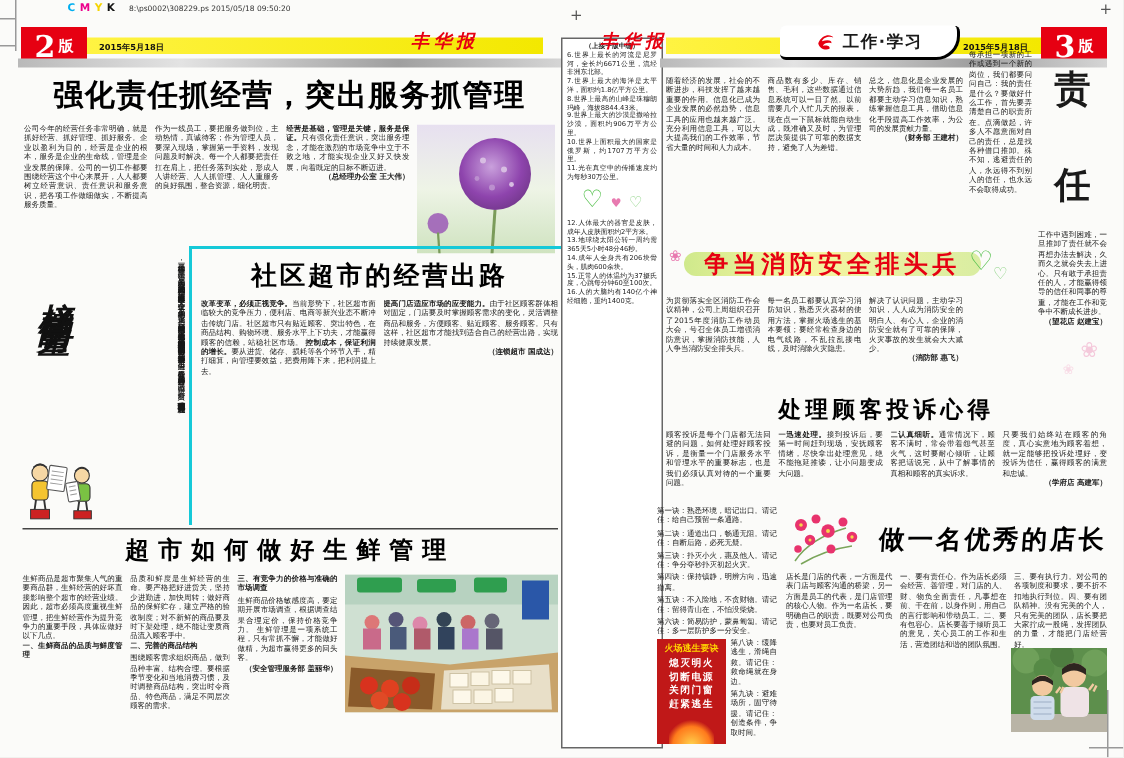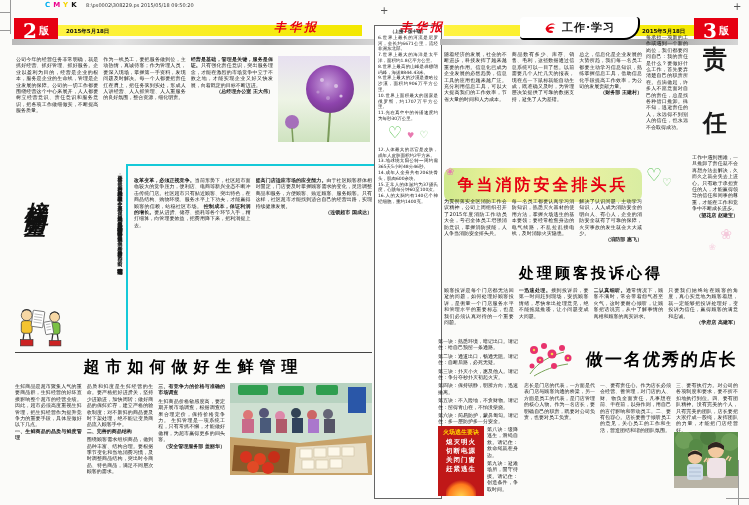--- a/index.html
+++ b/index.html
@@ -96,20 +96,21 @@
     <div class="pgbox" style="left:2px;top:4px;">
       <span class="num">2</span>
       <span class="ban">版</span>
     </div>
     <div class="ybar" style="left:46px;top:11px;width:304px;"></div>
     <div class="dateline" style="left:54px;top:14px;">2015年5月18日</div>
     <div class="masthead" style="left:262px;top:5px;">丰华报</div>
     <div class="silver" style="left:0;top:25px;width:362px;"></div>
 
     <div style="position:absolute;left:4px;top:36px;width:354px;">
+      <div class="hl" style="font-size:20px;letter-spacing:1px;">强化责任抓经营，突出服务抓管理</div>
       <div class="cols tiny" style="margin-top:6px;height:88px;">
         <div class="col">公司今年的经营任务非常明确，就是抓好经营、抓好管理、抓好服务。企业以盈利为目的，经营是企业的根本，服务是企业的生命线，管理是企业发展的保障。公司的一切工作都要围绕经营这个中心来展开，人人都要树立经营意识、责任意识和服务意识，把各项工作做细做实，不断提高服务质量。</div>
         <div class="col">作为一线员工，要把服务做到位，主动热情，真诚待客；作为管理人员，要深入现场，掌握第一手资料，发现问题及时解决。每一个人都要把责任扛在肩上，把任务落到实处，形成人人讲经营、人人抓管理、人人重服务的良好氛围，整合资源，细化明责。</div>
         <div class="col">
           <span class="ld">经营是基础，管理是关键，服务是保证。</span><span>只有强化责任意识，突出服务理念，才能在激烈的市场竞争中立于不败之地，才能实现企业又好又快发展，向着既定的目标不断迈进。</span>
           <p class="attr">（总经理办公室 王大伟）</p>
         </div>
         <svg class="photo" width="92" height="86" viewBox="0 0 92 86" preserveAspectRatio="none">
           <defs>
             <linearGradient id="pg" x1="0" y1="0" x2="0" y2="1">
@@ -158,20 +159,21 @@
         <path d="M39 12 Q44 6 49 12" fill="none" stroke="#333" stroke-width="1.2"></path>
         <rect x="39" y="21" width="11" height="13" rx="3" fill="#7ac143" stroke="#333" stroke-width="0.8"></rect>
         <rect x="33" y="20" width="9" height="14" rx="1" fill="#fff" stroke="#555" stroke-width="0.8" transform="rotate(-10 37 27)"></rect>
         <path d="M35 23 h5 M35 26 h5 M35 29 h5" stroke="#999" stroke-width="0.7" transform="rotate(-10 37 27)"></path>
         <rect x="38" y="41" width="13" height="6" fill="#cc2222" stroke="#333" stroke-width="0.7"></rect>
         <path d="M42 34 L41 41 M47 34 L48 41" stroke="#333" stroke-width="1.4"></path>
       </svg>
     </div>
 
     <div style="position:absolute;left:122px;top:158px;width:238px;height:176px;">
+      <div class="hl" style="font-size:17px;letter-spacing:2px;">社区超市的经营出路</div>
       <div class="cols tiny" style="margin-top:5px;height:142px;">
         <div class="col">
           <span class="ld">改革变革，必须正视竞争。</span><span>当前形势下，社区超市面临较大的竞争压力，便利店、电商等新兴业态不断冲击传统门店。社区超市只有贴近顾客、突出特色，在商品结构、购物环境、服务水平上下功夫，才能赢得顾客的信赖，站稳社区市场。</span>
           <span class="ld">控制成本，保证利润的增长。</span><span>要从进货、储存、损耗等各个环节入手，精打细算，向管理要效益，把费用降下来，把利润提上去。</span>
         </div>
         <div class="col">
           <span class="ld">提高门店适应市场的应变能力。</span><span>由于社区顾客群体相对固定，门店要及时掌握顾客需求的变化，灵活调整商品和服务，方便顾客、贴近顾客、服务顾客。只有这样，社区超市才能找到适合自己的经营出路，实现持续健康发展。</span>
           <p class="attr">（连锁超市 国成达）</p>
         </div>
       </div>
@@ -295,21 +297,21 @@
           <div class="tiny" style="flex:1;overflow:hidden;margin-top:6px;">
             <span>工作中遇到困难，一旦推卸了责任就不会再想办法去解决，久而久之就会失去上进心。只有敢于承担责任的人，才能赢得领导的信任和同事的尊重，才能在工作和竞争中不断成长进步。</span>
             <p class="attr">（望花店 赵建宝）</p>
           </div>
         </div>
       </div>
       <span class="heart" style="right:6px;bottom:18px;color:#f0a8c8;font-size:14px;opacity:.6;">❀</span>
       <span class="heart" style="right:22px;bottom:8px;color:#f6c6da;font-size:9px;opacity:.6;">❀</span>
     </div>
 
-    <div class="banner" style="left:70px;top:154px;width:198px;height:34px;">
+    <div class="banner" style="left:82px;top:154px;width:198px;height:16px;">
       <span class="bt">争当消防安全排头兵</span>
     </div>
     <span class="heart" style="left:72px;top:152px;color:#e87ab0;font-size:10px;">❀</span>
     <span class="heart" style="left:272px;top:150px;color:#57c14f;font-size:18px;">♡</span>
     <span class="heart" style="left:288px;top:162px;color:#8fd387;font-size:11px;">♡</span>
     <div style="position:absolute;left:70px;top:184px;width:198px;">
       <div class="cols tiny" style="height:60px;">
         <div class="col">为贯彻落实全区消防工作会议精神，公司上周组织召开了2015年度消防工作动员大会，号召全体员工增强消防意识，掌握消防技能，人人争当消防安全排头兵。</div>
         <div class="col">每一名员工都要认真学习消防知识，熟悉灭火器材的使用方法，掌握火场逃生的基本要领；要经常检查身边的电气线路，不乱拉乱接电线，及时消除火灾隐患。</div>
         <div class="col">

